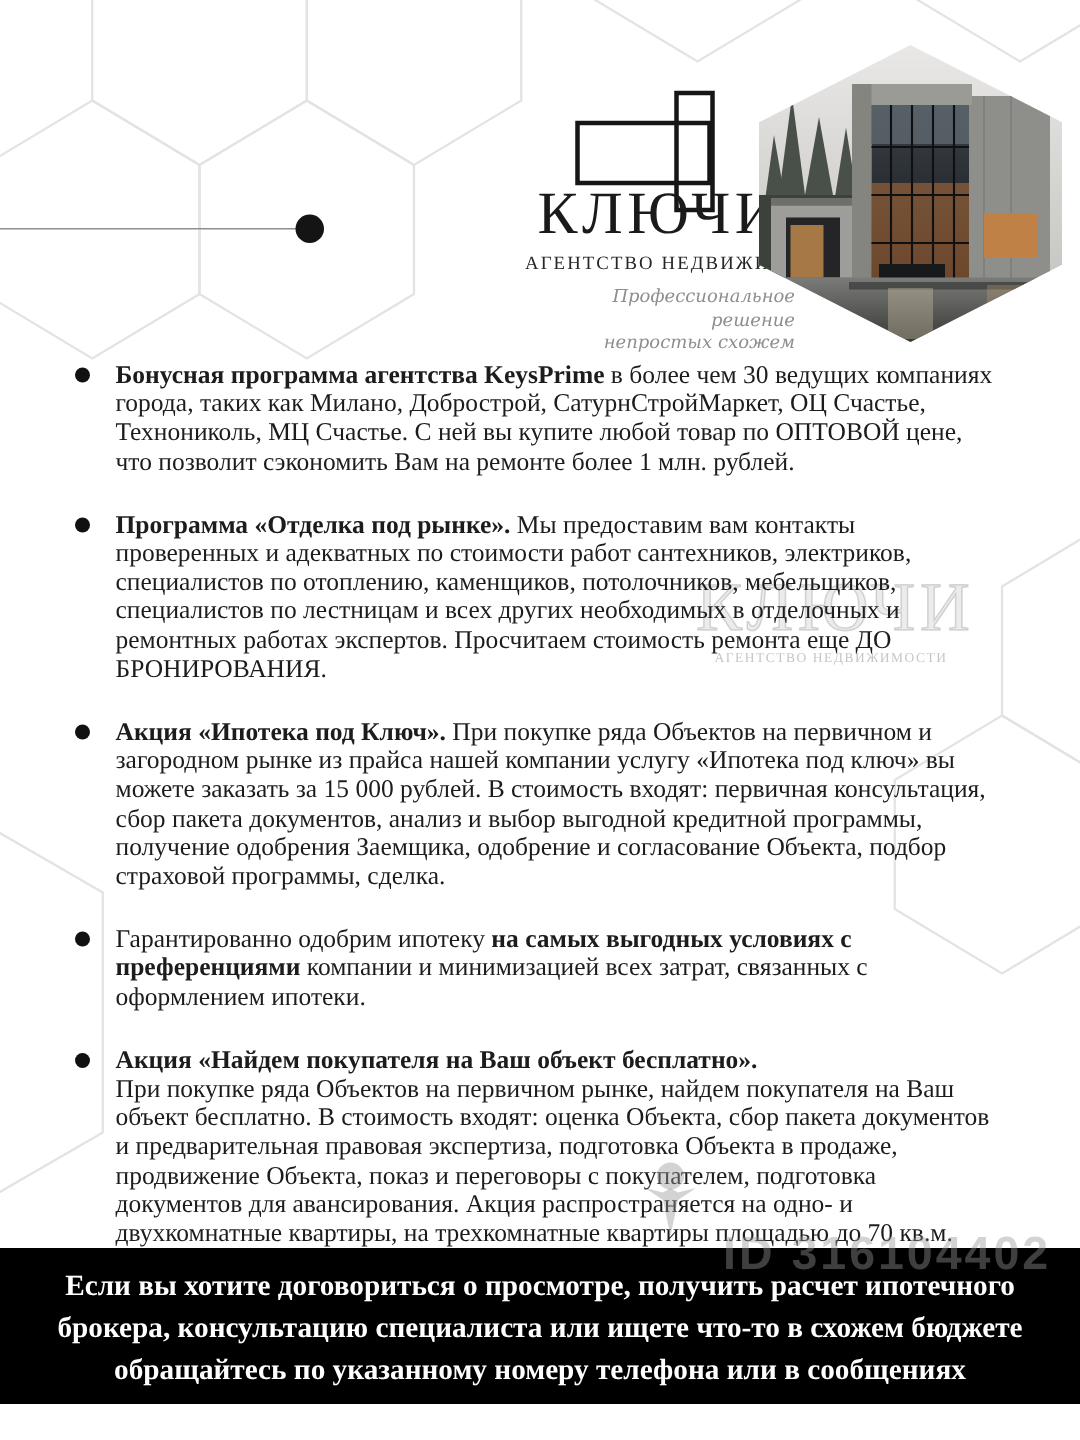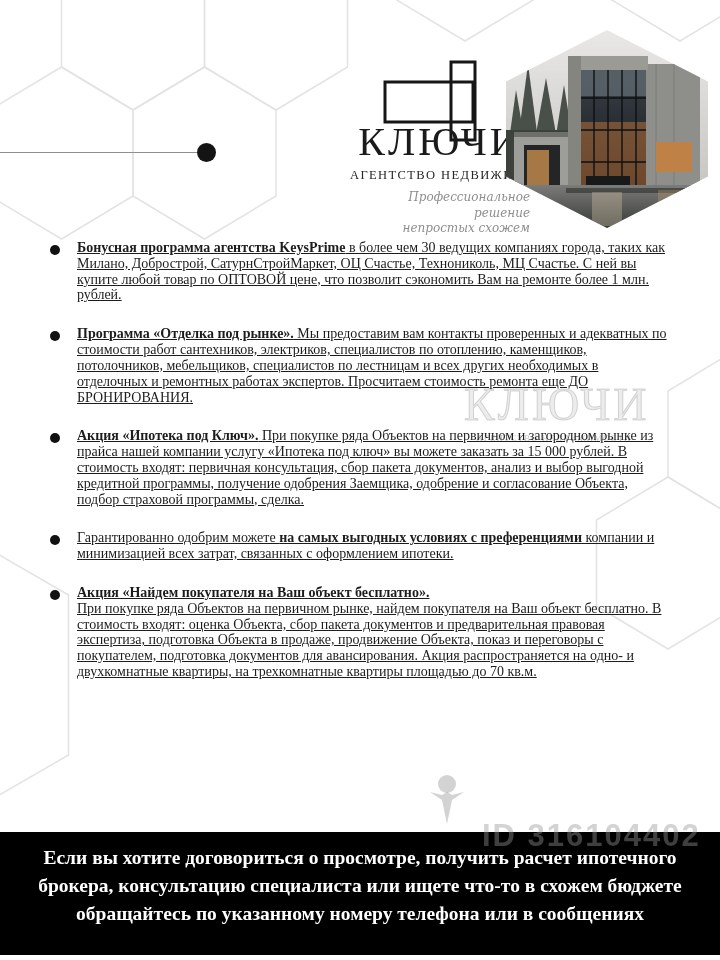--- a/index.html
+++ b/index.html
@@ -27,29 +27,29 @@
     clip-path:polygon(50% 0%,100% 26%,100% 74%,50% 100%,0% 74%,0% 26%);
   }
   
   .keys-watermark{position:absolute;left:464px;top:378px;width:180px;text-align:center;z-index:1;}
   .kw-brand{font-size:46px;letter-spacing:3px;color:rgba(120,120,120,0.14);-webkit-text-stroke:1px rgba(120,120,120,0.28);}
   .kw-sub{font-size:9px;letter-spacing:1px;color:rgba(150,150,150,0.55);margin-top:2px;white-space:nowrap;}
   
   .bullets{position:absolute;left:50px;top:240px;width:618px;margin:0;padding:0;list-style:none;z-index:2;}
   .bullets li{display:flex;gap:17px;margin-bottom:23px;}
   .b-dot{flex:0 0 10px;width:10px;height:10px;border-radius:50%;background:#111;margin-top:5px;}
-  .bullets p{margin:0;font-size:14px;line-height:1.13;color:#1c1c1c;text-decoration:underline;}
+  .bullets p{margin:0;font-size:17px;line-height:1.13;color:#1c1c1c;}
   .bullets b{font-weight:700;}
   
   .cian-watermark{position:absolute;left:426px;top:772px;width:300px;z-index:6;font-family:"Liberation Sans", sans-serif;pointer-events:none;}
   .cian-row{display:flex;align-items:flex-start;gap:6px;}
   .cian-brand{font-size:56px;font-weight:700;letter-spacing:3px;color:rgba(150,150,150,0.42);line-height:1;}
   .cian-id{font-size:31px;font-weight:700;letter-spacing:2px;color:rgba(150,150,150,0.42);margin:-6px 0 0 56px;line-height:1;}
   
-  .footer{position:absolute;left:0;top:832px;width:720px;height:123px;background:#000;z-index:3;}
+  .footer{position:absolute;left:0;top:832px;width:720px;height:104px;background:#000;z-index:3;}
   .footer p{margin:12px auto 0 auto;width:660px;text-align:center;color:#fff;font-weight:700;font-size:19.5px;line-height:28px;}
 </style>
 </head>
 <body>
 
 <div class="page">
 
   <svg class="bg-hex" width="720" height="960" viewBox="0 0 720 960">
     <g fill="none" stroke="#e3e3e3" stroke-width="1.5">
       <polygon points="133,-62 204.5,-19 204.5,67 133,110 61.5,67 61.5,-19"></polygon>
@@ -155,21 +155,21 @@
     <li>
       <span class="b-dot"></span>
       <p><b>Программа «Отделка под рынке».</b><span> Мы предоставим вам контакты проверенных и адекватных по стоимости работ сантехников, электриков, специалистов по отоплению, каменщиков, потолочников, мебельщиков, специалистов по лестницам и всех других необходимых в отделочных и ремонтных работах экспертов. Просчитаем стоимость ремонта еще ДО БРОНИРОВАНИЯ.</span></p>
     </li>
     <li>
       <span class="b-dot"></span>
       <p><b>Акция «Ипотека под Ключ».</b><span> При покупке ряда Объектов на первичном и загородном рынке из прайса нашей компании услугу «Ипотека под ключ» вы можете заказать за 15 000 рублей. В стоимость входят: первичная консультация, сбор пакета документов, анализ и выбор выгодной кредитной программы, получение одобрения Заемщика, одобрение и согласование Объекта, подбор страховой программы, сделка.</span></p>
     </li>
     <li>
       <span class="b-dot"></span>
-      <p><span>Гарантированно одобрим можете </span><b>на самых выгодных условиях с преференциями</b><span> компании и минимизацией всех затрат, связанных с оформлением ипотеки.</span></p>
+      <p><span>Гарантированно одобрим ипотеку </span><b>на самых выгодных условиях с преференциями</b><span> компании и минимизацией всех затрат, связанных с оформлением ипотеки.</span></p>
     </li>
     <li>
       <span class="b-dot"></span>
       <p><b>Акция «Найдем покупателя на Ваш объект бесплатно».</b><br><span>При покупке ряда Объектов на первичном рынке, найдем покупателя на Ваш объект бесплатно. В стоимость входят: оценка Объекта, сбор пакета документов и предварительная правовая экспертиза, подготовка Объекта в продаже, продвижение Объекта, показ и переговоры с покупателем, подготовка документов для авансирования. Акция распространяется на одно- и двухкомнатные квартиры, на трехкомнатные квартиры площадью до 70 кв.м.</span></p>
     </li>
   </ul>
 
   <div class="cian-watermark">
     <div class="cian-row">
       <svg width="42" height="54" viewBox="0 0 42 54">

